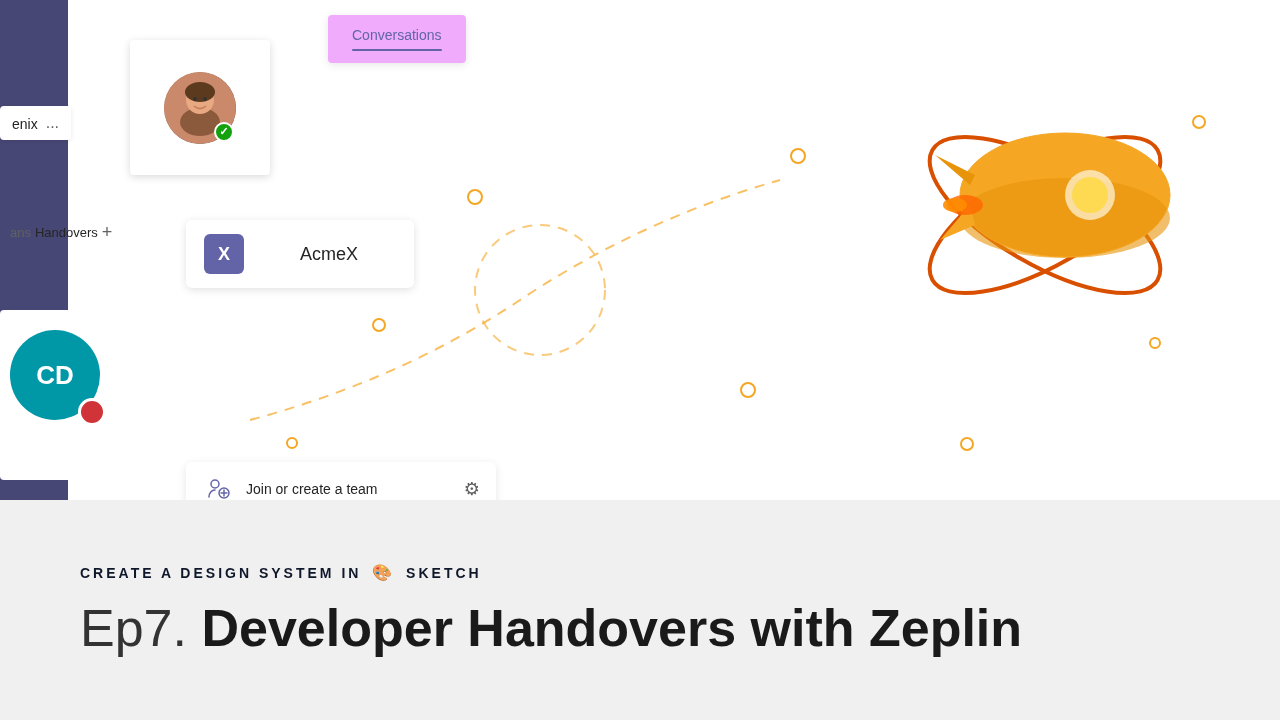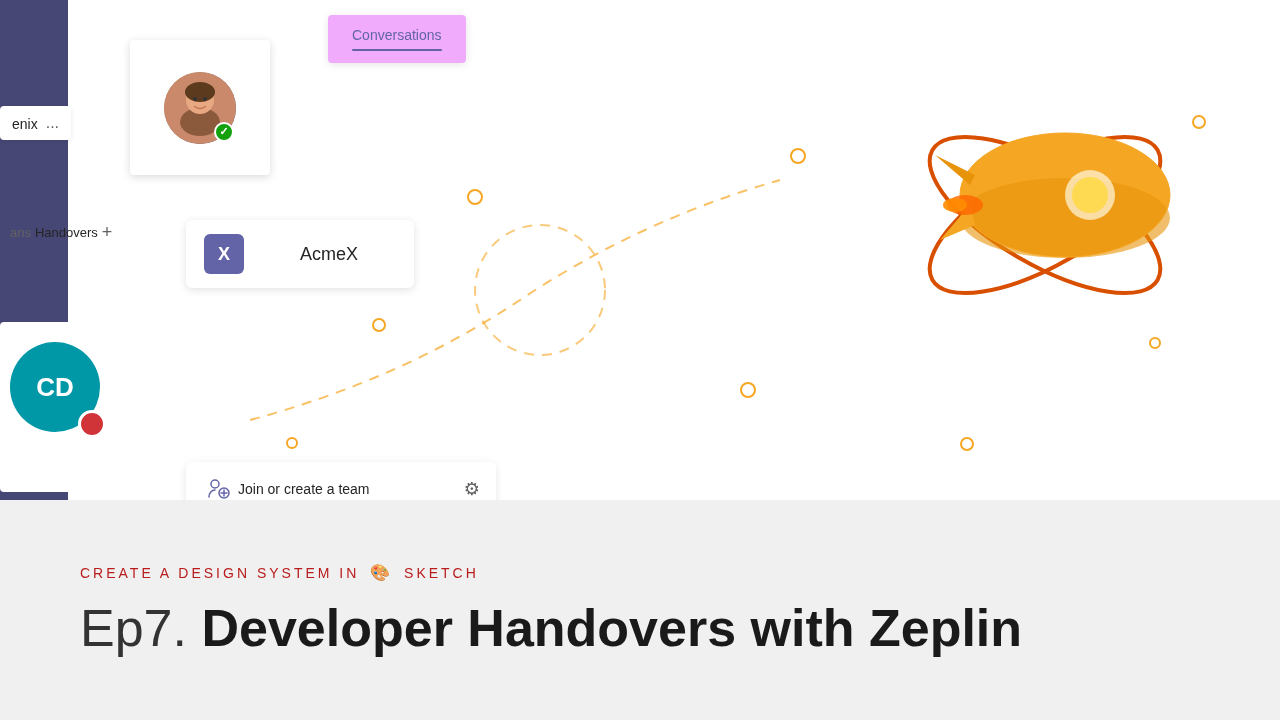--- a/index.html
+++ b/index.html
@@ -151,21 +151,21 @@
     .acmex-name {
       font-size: 18px;
       font-weight: 400;
       color: #252525;
       margin-left: 42px;
     }
 
     
     .cd-avatar {
       position: absolute;
-      top: 322px;
+      top: 310px;
       left: 0px;
       width: 130px;
       height: 170px;
       background: white;
       border-radius: 4px;
       overflow: visible;
     }
 
     .cd-circle {
       position: absolute;
@@ -200,21 +200,21 @@
       top: 462px;
       left: 186px;
       width: 310px;
       height: 54px;
       background: white;
       border-radius: 6px;
       box-shadow: 0 2px 8px rgba(0,0,0,0.1);
       display: flex;
       align-items: center;
       padding: 0 16px;
-      gap: 4px;
+      gap: 12px;
     }
 
     .join-icon {
       width: 32px;
       height: 32px;
       display: flex;
       align-items: center;
       justify-content: center;
       color: #6264a7;
       font-size: 20px;
@@ -268,23 +268,23 @@
       height: 220px;
       background: #f0f0f0;
       display: flex;
       flex-direction: column;
       justify-content: center;
       padding: 30px 80px;
     }
 
     .subtitle-text {
       font-size: 14px;
-      font-weight: 400;
+      font-weight: 700;
       letter-spacing: 3px;
-      color: #b91c1c;
+      color: #0f172a;
       text-transform: uppercase;
       margin-bottom: 18px;
     }
 
     .sketch-emoji {
       font-size: 16px;
       margin: 0 4px;
     }
 
     .main-title {

